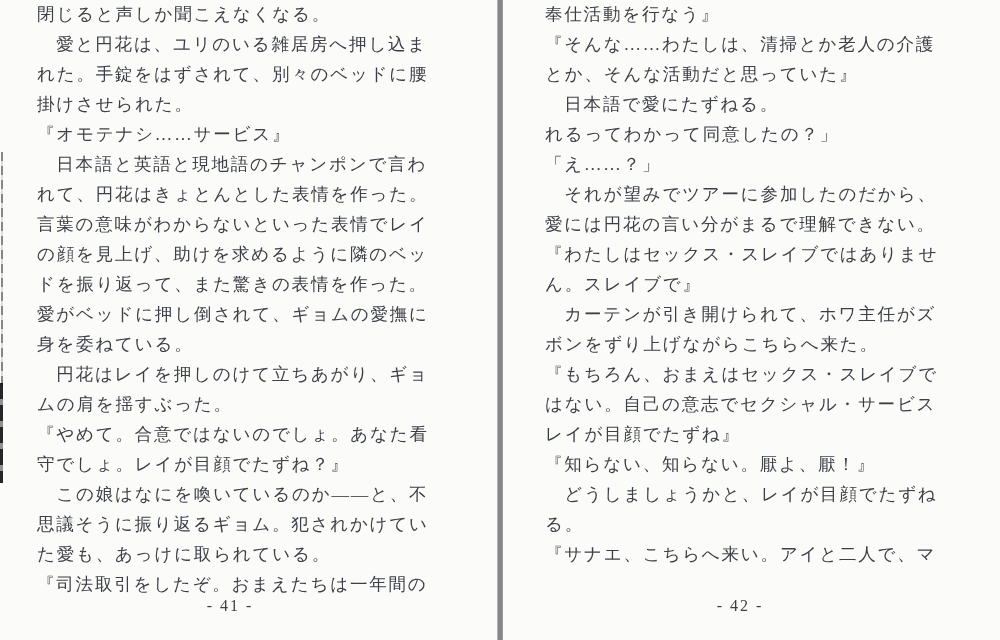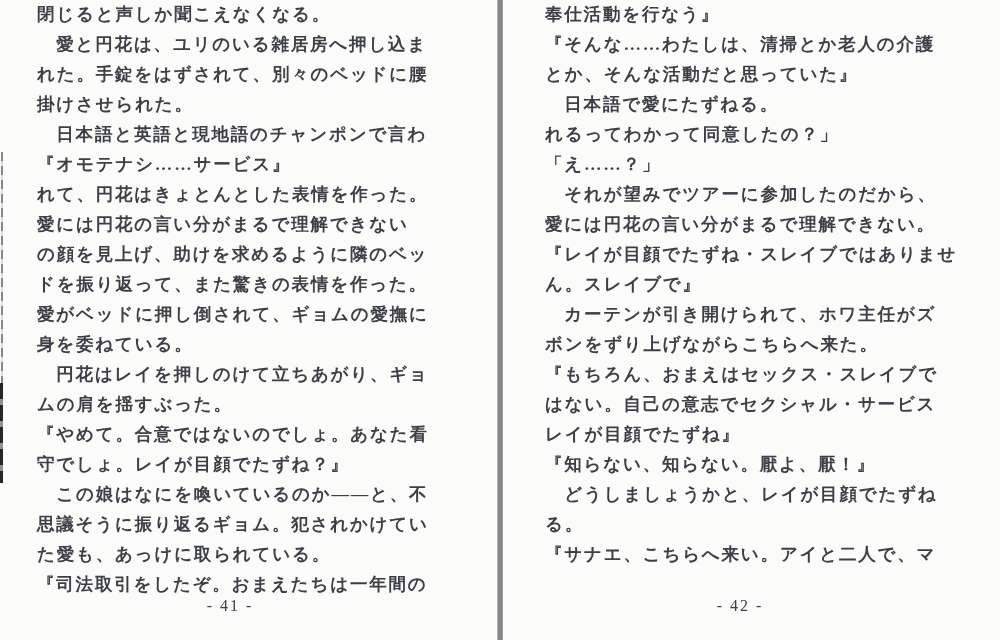--- a/index.html
+++ b/index.html
@@ -32,21 +32,20 @@
     left: 497px;
     width: 6px;
     height: 640px;
     background: linear-gradient(to right,
       #c9c9cb 0%, var(--divider, #85868a) 25%,
       var(--divider, #85868a) 80%, #a6a7aa 100%);
   }
   .text-lines {
     position: absolute;
     top: -1px;
-    font-weight: bold;
   }
   .page-left  .text-lines { left: 37px; width: 386px; }
   .page-right .text-lines { left: 42px; width: 390px; }
   .line {
     height: 30px;
     line-height: 30px;
     font-size: 17.5px;
     letter-spacing: 1.8px;
     white-space: nowrap;
     color: var(--text, #3d3f47);
@@ -87,24 +86,24 @@
 <body style="--text: #3d3f47; --page_bg: #fbfbf9; --divider: #85868a;">
 
 <div class="spread">
 
   <div class="page page-left">
     <div class="text-lines">
         <div class="line">閉じると声しか聞こえなくなる。</div>
         <div class="line">　愛と円花は、ユリのいる雑居房へ押し込ま</div>
         <div class="line">れた。手錠をはずされて、別々のベッドに腰</div>
         <div class="line">掛けさせられた。</div>
+        <div class="line">『オモテナシ……サービス』</div>
         <div class="line">　日本語と英語と現地語のチャンポンで言わ</div>
-        <div class="line">『オモテナシ……サービス』</div>
         <div class="line">れて、円花はきょとんとした表情を作った。</div>
-        <div class="line">愛には円花の言い分がまるで理解できない</div>
+        <div class="line">言葉の意味がわからないといった表情でレイ</div>
         <div class="line">の顔を見上げ、助けを求めるように隣のベッ</div>
         <div class="line">ドを振り返って、また驚きの表情を作った。</div>
         <div class="line">愛がベッドに押し倒されて、ギョムの愛撫に</div>
         <div class="line">身を委ねている。</div>
         <div class="line">　円花はレイを押しのけて立ちあがり、ギョ</div>
         <div class="line">ムの肩を揺すぶった。</div>
         <div class="line">『やめて。合意ではないのでしょ。あなた看</div>
         <div class="line">守でしょ。レイが目顔でたずね？』</div>
         <div class="line">　この娘はなにを喚いているのか——と、不</div>
         <div class="line">思議そうに振り返るギョム。犯されかけてい</div>
@@ -119,21 +118,21 @@
   <div class="page page-right">
     <div class="text-lines">
         <div class="line">奉仕活動を行なう』</div>
         <div class="line">『そんな……わたしは、清掃とか老人の介護</div>
         <div class="line">とか、そんな活動だと思っていた』</div>
         <div class="line">　日本語で愛にたずねる。</div>
         <div class="line">れるってわかって同意したの？」</div>
         <div class="line">「え……？」</div>
         <div class="line">　それが望みでツアーに参加したのだから、</div>
         <div class="line">愛には円花の言い分がまるで理解できない。</div>
-        <div class="line">『レイが目顔でたずね・スレイブではありませ</div>
+        <div class="line">『わたしはセックス・スレイブではありませ</div>
         <div class="line">ん。スレイブで』</div>
         <div class="line">　カーテンが引き開けられて、ホワ主任がズ</div>
         <div class="line">ボンをずり上げながらこちらへ来た。</div>
         <div class="line">『もちろん、おまえはセックス・スレイブで</div>
         <div class="line">はない。自己の意志でセクシャル・サービス</div>
         <div class="line">レイが目顔でたずね』</div>
         <div class="line">『知らない、知らない。厭よ、厭！』</div>
         <div class="line">　どうしましょうかと、レイが目顔でたずね</div>
         <div class="line">る。</div>
         <div class="line">『サナエ、こちらへ来い。アイと二人で、マ</div>

